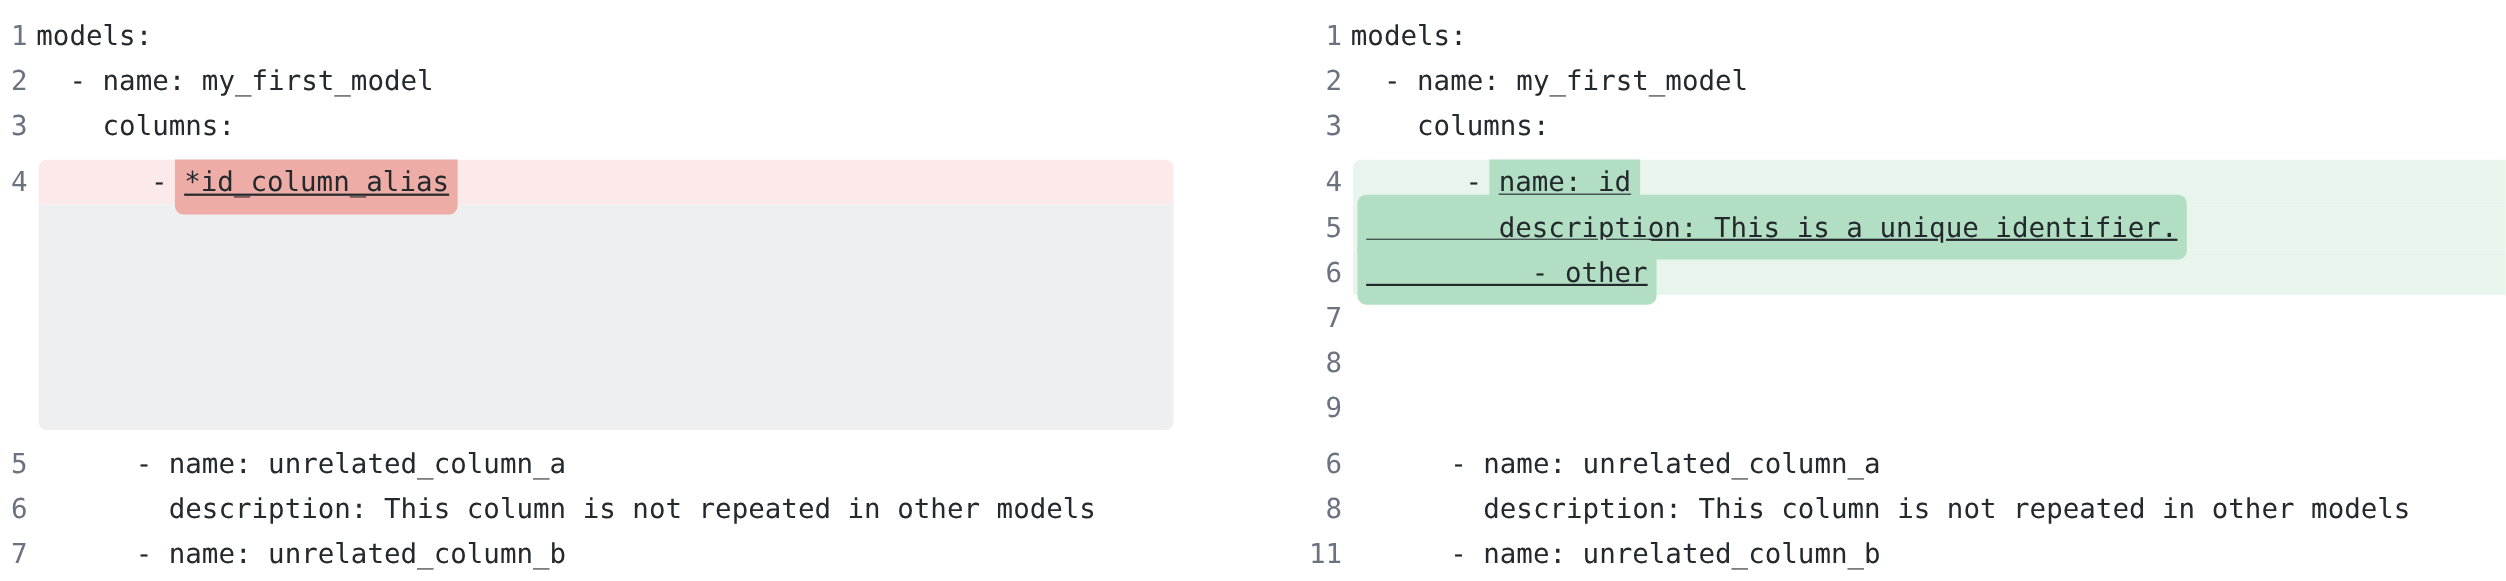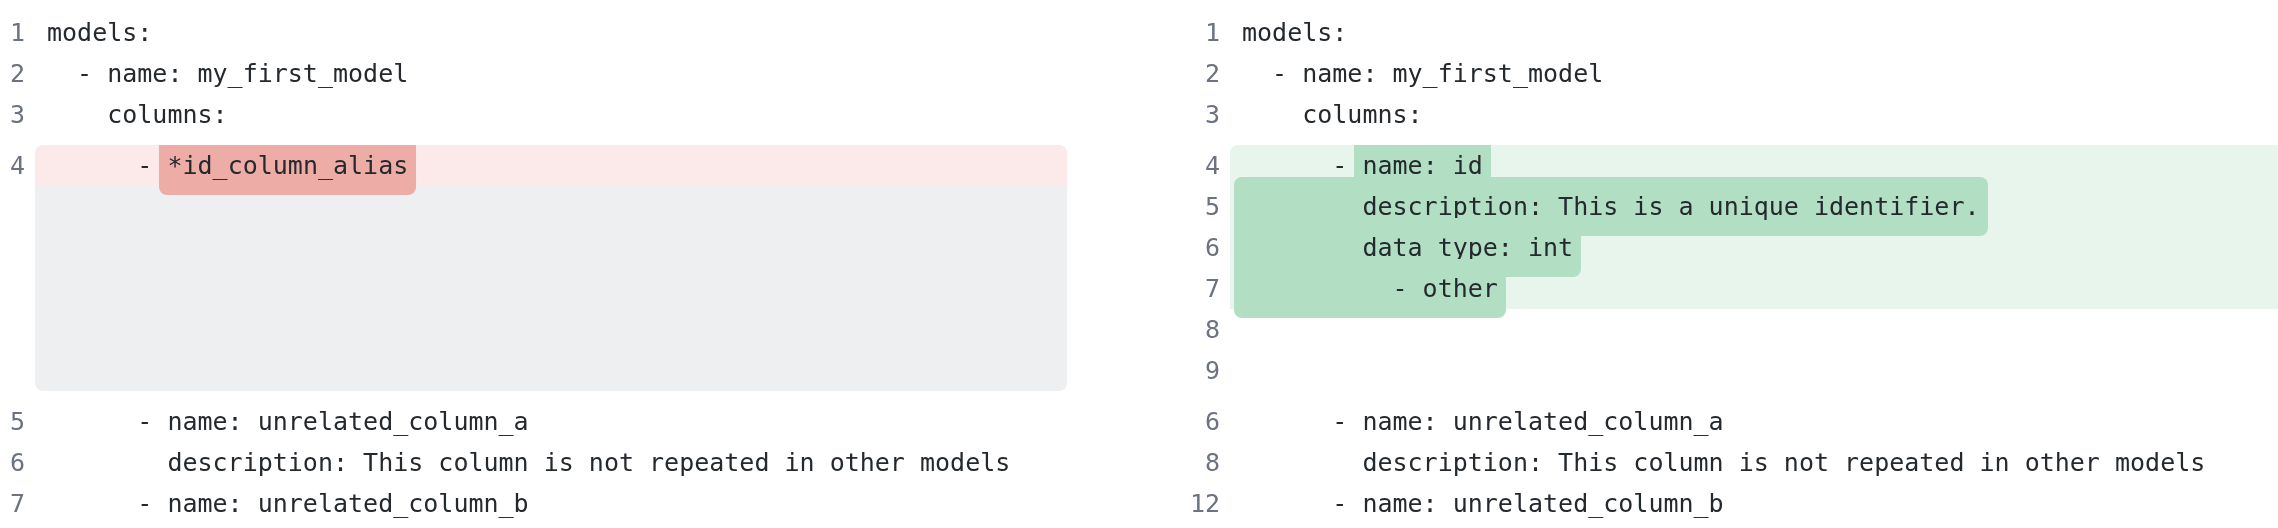--- a/index.html
+++ b/index.html
@@ -37,21 +37,21 @@
   }
   .num {
     flex: none;
     text-align: right;
     color: var(--gutter-text);
     white-space: pre;
   }
   .pane-left .num { width: 25px; }
   .pane-right .num { width: 45px; }
   .code {
-    margin-left: 22px;
+    margin-left: 8px;
     white-space: pre;
   }
   
   .blockwrap {
     display: flex;
     margin: 10px 0;
   }
   .nums {
     flex: none;
     display: flex;
@@ -86,20 +86,21 @@
   .filler {
     height: 205px;
     background: var(--filler-bg);
   }
   mark {
     color: inherit;
     border-radius: 8px;
     padding: 15px 8px;
     margin: 0 -8px;
     white-space: pre;
+    text-decoration: underline;
   }
   mark.rm { background: var(--removed-word-bg); }
   mark.add { background: var(--added-word-bg); }
 </style>
 </head>
 <body>
 
 <div class="pane pane-left">
   <div class="line">
     <span class="num">1</span>
@@ -164,33 +165,30 @@
       <span class="num">9</span>
     </div>
     <div class="block">
       <div class="bline added-line">
         <span>      - </span><mark class="add">name: id</mark>
       </div>
       <div class="bline added-line">
         <span></span><mark class="add">        description: This is a unique identifier.</mark>
       </div>
       <div class="bline added-line">
-        <span></span><mark class="add">        data_type: int</mark>
-      </div>
-      <div class="bline added-line">
         <span></span><mark class="add">          - other</mark>
       </div>
     </div>
   </div>
 
   <div class="line">
     <span class="num">6</span>
     <span class="code">      - name: unrelated_column_a</span>
   </div>
   <div class="line">
     <span class="num">8</span>
     <span class="code">        description: This column is not repeated in other models</span>
   </div>
   <div class="line">
-    <span class="num">12</span>
+    <span class="num">11</span>
     <span class="code">      - name: unrelated_column_b</span>
   </div>
 </div>
 
 </body></html>

